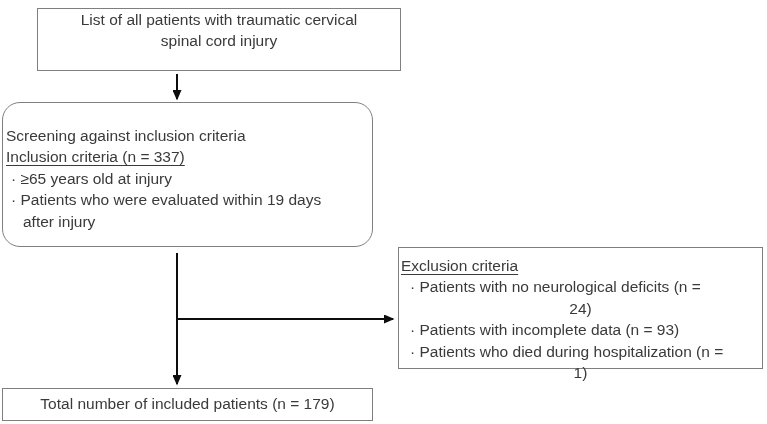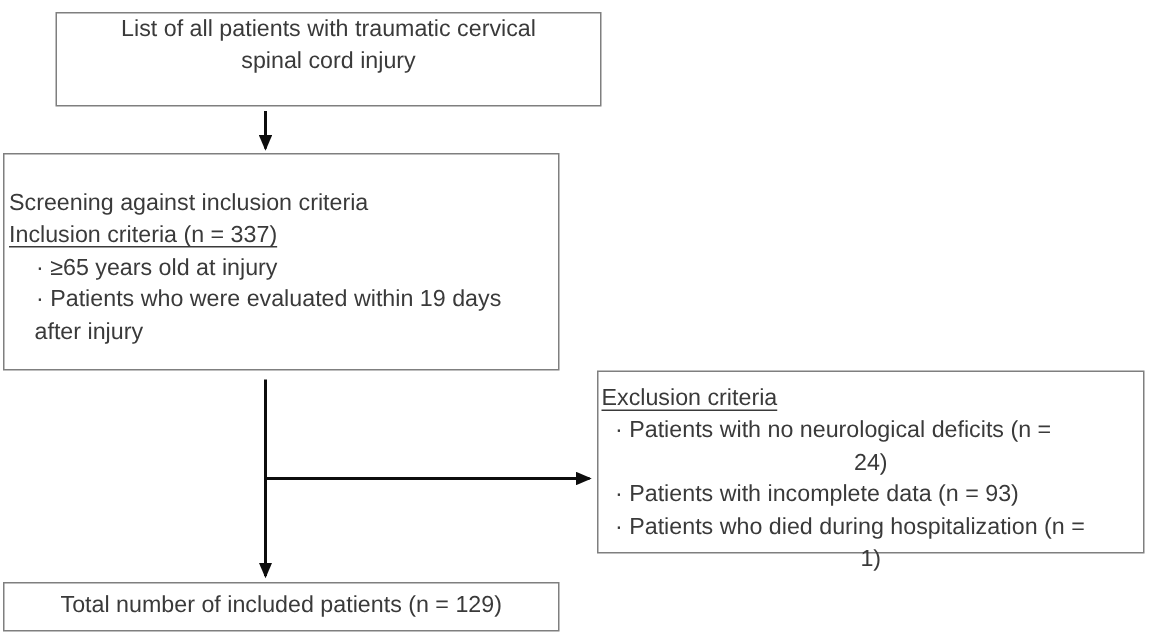--- a/index.html
+++ b/index.html
@@ -31,35 +31,36 @@
   }
   .ln {
     line-height: 21.4px;
     white-space: nowrap;
   }
   .center { text-align: center; }
   .underline {
     text-decoration: underline;
     text-underline-offset: 3px;
   }
-  .bullet-s { padding-left: 5px; margin-left: 13px; }   
+  .bullet-s { padding-left: 5px; }   
   .cont-s   { padding-left: 17px; }  
   .bullet-e { padding-left: 9px; }   
   .cont-e   { padding-left: 0; text-align: center; }     
 
   #box-cohort {
     left: 9px; top: 8px;
     width: 364px; height: 63px;
     padding-top: 0px;
     margin-left: 28px;
   }
   #box-screening {
     left: 2px; top: 102px;
     width: 371px; height: 145px;
     padding: 22px 3px 0 3px;
+    border-radius: 18px;
   }
   #box-exclusion {
     left: 398px; top: 247px;
     width: 365px; height: 122px;
     padding: 7px 2px 0 2px;
   }
   #box-total {
     left: 2px; top: 388px;
     width: 371px; height: 33px;
     padding-top: 4px;
@@ -97,16 +98,16 @@
   <div class="box" id="box-exclusion">
     <div class="ln underline">Exclusion criteria</div>
     <div class="ln bullet-e">· Patients with no neurological deficits (n =</div>
     <div class="ln cont-e">24)</div>
     <div class="ln bullet-e">· Patients with incomplete data (n = 93)</div>
     <div class="ln bullet-e">· Patients who died during hospitalization (n =</div>
     <div class="ln cont-e">1)</div>
   </div>
 
   <div class="box" id="box-total">
-    <div class="ln center">Total number of included patients (n = 129)</div>
+    <div class="ln center">Total number of included patients (n = 179)</div>
   </div>
 
 </div>
 
 </body></html>

